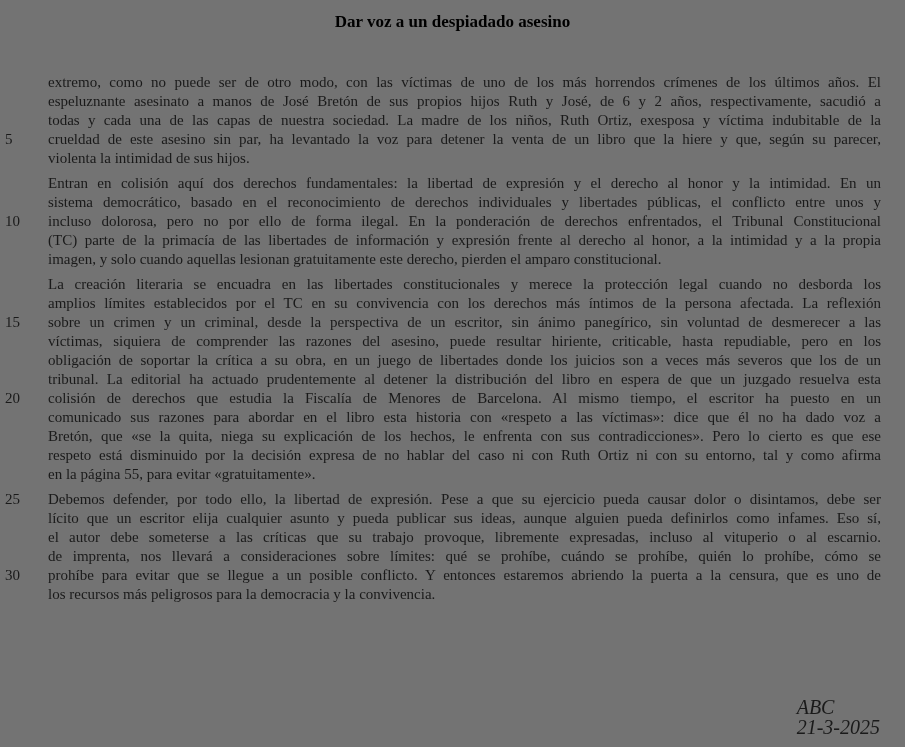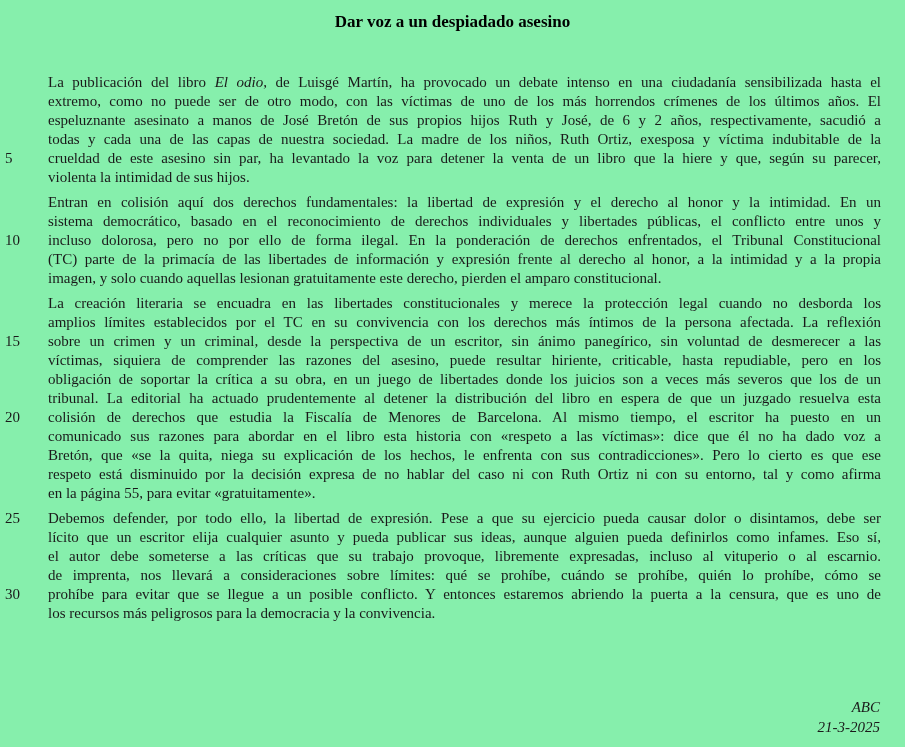--- a/index.html
+++ b/index.html
@@ -1,21 +1,21 @@
 <!DOCTYPE html>
 <html><head>
 <meta charset="utf-8">
 <style>
   html, body { margin: 0; padding: 0; }
   body { background: #ffffff; }
   .page {
     position: relative;
     width: 905px;
     height: 747px;
-    background: #86efac;
+    background: #737373;
     color: #1a1a1a;
     font-family: "Liberation Serif", "DejaVu Serif", serif;
     overflow: hidden;
   }
   .title {
     margin: 0;
     padding-top: 12px;
     text-align: center;
     font-size: 17px;
     font-weight: bold;
@@ -45,38 +45,35 @@
     top: 0;
     width: 34px;
     text-align: left;
     font-size: 15px;
     color: #1a1a1a;
   }
   .attribution {
     position: absolute;
     top: 697px;
     right: 25px;
-    text-align: right;
+    text-align: left;
     font-style: italic;
-    font-size: 15px;
+    font-size: 20px;
     line-height: 20px;
     color: #1a1a1a;
   }
 </style>
 </head>
 <body>
 
 <div class="page">
   <h1 class="title">Dar voz a un despiadado asesino</h1>
 
   <div class="text-body">
       <div class="paragraph">
-        <div class="line">
-          <span class="line-text"><span>La publicación del libro </span><i>El odio</i><span>, de Luisgé Martín, ha provocado un debate intenso en una ciudadanía sensibilizada hasta el</span></span>
-        </div>
         <div class="line">
           <span class="line-text"><span>extremo, como no puede ser de otro modo, con las víctimas de uno de los más horrendos crímenes de los últimos años. El</span></span>
         </div>
         <div class="line">
           <span class="line-text"><span>espeluznante asesinato a manos de José Bretón de sus propios hijos Ruth y José, de 6 y 2 años, respectivamente, sacudió a</span></span>
         </div>
         <div class="line">
           <span class="line-text"><span>todas y cada una de las capas de nuestra sociedad. La madre de los niños, Ruth Ortiz, exesposa y víctima indubitable de la</span></span>
         </div>
         <div class="line">

